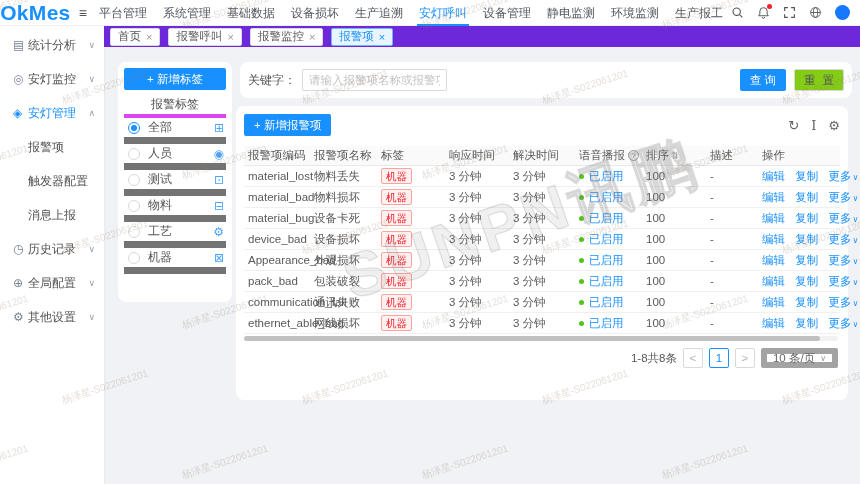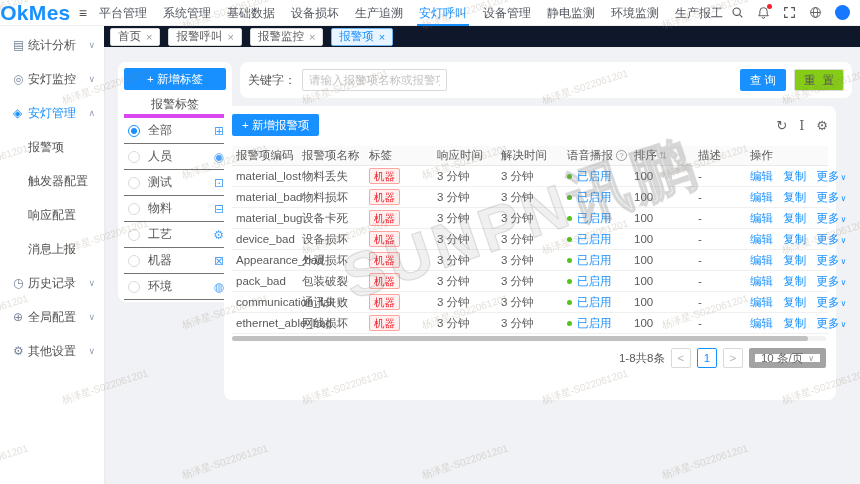--- a/index.html
+++ b/index.html
@@ -15,49 +15,49 @@
   .logo { width:104px; text-align:center; color:#1890ff; font-weight:bold; font-size:21px; letter-spacing:.3px; }
   .collapse { font-size:14px; color:#555; margin:0 4px 0 8px; cursor:pointer; }
   .nav { display:flex; align-items:center; height:26px; }
   .nav-item { margin:0 6px; padding:0 2px; height:26px; line-height:26px; color:#51565e; cursor:pointer; white-space:nowrap; }
   .nav-item.active { color:#1890ff; box-shadow:inset 0 -2px 0 #1890ff; }
   .top-icons { margin-left:auto; display:flex; align-items:center; gap:13px; margin-right:10px; }
   .ticon { width:13px; height:13px; cursor:pointer; position:relative; display:block; }
   .bell-dot { position:absolute; right:-2px; top:-2px; width:5px; height:5px; border-radius:50%; background:#f5222d; }
   .avatar { width:15px; height:15px; border-radius:50%; background:#1677ff; cursor:pointer; }
   
-  .tabbar { position:absolute; left:104px; top:26px; width:756px; height:22px; background:#0f172a;
+  .tabbar { position:absolute; left:104px; top:26px; width:756px; height:22px; background:#6d28d9;
     display:flex; align-items:center; padding-left:6px; border-bottom:1px solid #f0f0f0; z-index:4; }
   .tab { display:flex; align-items:center; height:18px; padding:0 7px; border:1px solid #d9d9d9;
     border-radius:2px; margin-right:8px; background:#fff; color:#595959; font-size:11.5px; cursor:pointer; white-space:nowrap; }
   .tab .x { margin-left:5px; color:#9a9a9a; font-size:11px; }
   .tab.active { background:#e8f4ff; border-color:#6db8f5; color:#1890ff; }
   .tab.active .x { color:#1890ff; }
   
   .sidebar { position:absolute; left:0; top:26px; width:104px; height:458px; background:#fff;
     box-shadow:1px 0 2px rgba(0,0,0,.04); z-index:3; padding-top:2px; }
   .side-item { display:flex; align-items:center; height:34px; padding:0 9px 0 13px; color:#515151; cursor:pointer; white-space:nowrap; }
   .side-item .glyph { width:15px; font-size:12px; color:#7a869a; }
   .side-item .chev { margin-left:auto; font-size:9px; color:#93a0b0; }
   .side-item.active { color:#1890ff; }
   .side-item.active .glyph { color:#1890ff; }
   
   .main { position:absolute; left:104px; top:48px; width:756px; height:436px; background:#f0f2f5; }
   .card { position:absolute; background:#fff; border-radius:8px; }
   .tag-card { left:14px; top:14px; width:114px; height:240px; padding:6px; }
   .search-card { left:136px; top:14px; width:612px; height:36px; display:flex; align-items:center; padding:0 8px; }
-  .table-card { left:120px; top:58px; width:612px; height:294px; padding:8px 8px 16px; }
+  .table-card { left:132px; top:58px; width:612px; height:294px; padding:8px 8px 16px; }
   
   .btn { display:inline-flex; align-items:center; justify-content:center; height:22px; padding:0 9px;
     border-radius:2px; font-size:11.5px; cursor:pointer; border:1px solid transparent; white-space:nowrap; }
   .btn-primary { background:#1890ff; color:#fff; }
   .btn-plain { background:#84cc16; border-color:#d9d9d9; color:#555;font-family:Liberation Mono, monospace; }
   .tag-add { width:100%; }
   .tag-title { height:28px; line-height:28px; text-align:center; border-bottom:4px solid #d946ef; color:#515151; }
-  .tag-row { display:flex; align-items:center; height:26px; border-bottom:1px solid #737373; padding:0 2px; cursor:pointer; }
+  .tag-row { display:flex; align-items:center; height:26px; border-bottom:7px solid #737373; padding:0 2px; cursor:pointer; }
   .radio { width:12px; height:12px; border:1px solid #d9d9d9; border-radius:50%; margin:0 8px 0 2px; position:relative; background:#fff; flex:none; cursor:pointer; }
   .radio.checked { border-color:#1890ff; }
   .radio.checked::after { content:''; position:absolute; left:2px; top:2px; width:6px; height:6px; border-radius:50%; background:#1890ff; }
   .tg-label { flex:1; color:#555; }
   .tg-icon { font-size:12px; color:#4da3f7; }
   
   .kw-label { color:#555; margin-right:6px; white-space:nowrap; }
   .kw-input { width:145px; height:22px; border:1px solid #d9d9d9; border-radius:2px; padding:0 6px; font-size:11.5px; color:#555; outline:none; font-family:inherit; }
   .kw-input::placeholder { color:#c3c3c3; }
   .search-btns { margin-left:auto; display:flex; gap:8px; }
@@ -188,25 +188,20 @@
     <span>报警项</span>
     <span class="chev"></span>
   </div>
     <div class="side-item">
     <span class="glyph"></span>
     <span>触发器配置</span>
     <span class="chev"></span>
   </div>
     <div class="side-item">
     <span class="glyph"></span>
-    <span>响应配置</span>
-    <span class="chev"></span>
-  </div>
-    <div class="side-item">
-    <span class="glyph"></span>
     <span>消息上报</span>
     <span class="chev"></span>
   </div>
     <div class="side-item">
     <span class="glyph">◷</span>
     <span>历史记录</span>
     <span class="chev">∨</span>
   </div>
     <div class="side-item">
     <span class="glyph">⊕</span>
@@ -249,25 +244,20 @@
       </div>
         <div class="tag-row">
         <span class="radio"></span>
         <span class="tg-label">工艺</span>
         <span class="tg-icon">⚙</span>
       </div>
         <div class="tag-row">
         <span class="radio"></span>
         <span class="tg-label">机器</span>
         <span class="tg-icon">⊠</span>
-      </div>
-        <div class="tag-row">
-        <span class="radio"></span>
-        <span class="tg-label">环境</span>
-        <span class="tg-icon">◍</span>
       </div>
       </div>
   </div>
 
   <div class="card search-card">
     <span class="kw-label">关键字：</span>
     <input class="kw-input" placeholder="请输入报警项名称或报警项编码" style="">
     <div class="search-btns">
       <span class="btn btn-primary">查 询</span>
       <span class="btn btn-plain">重 置</span>

